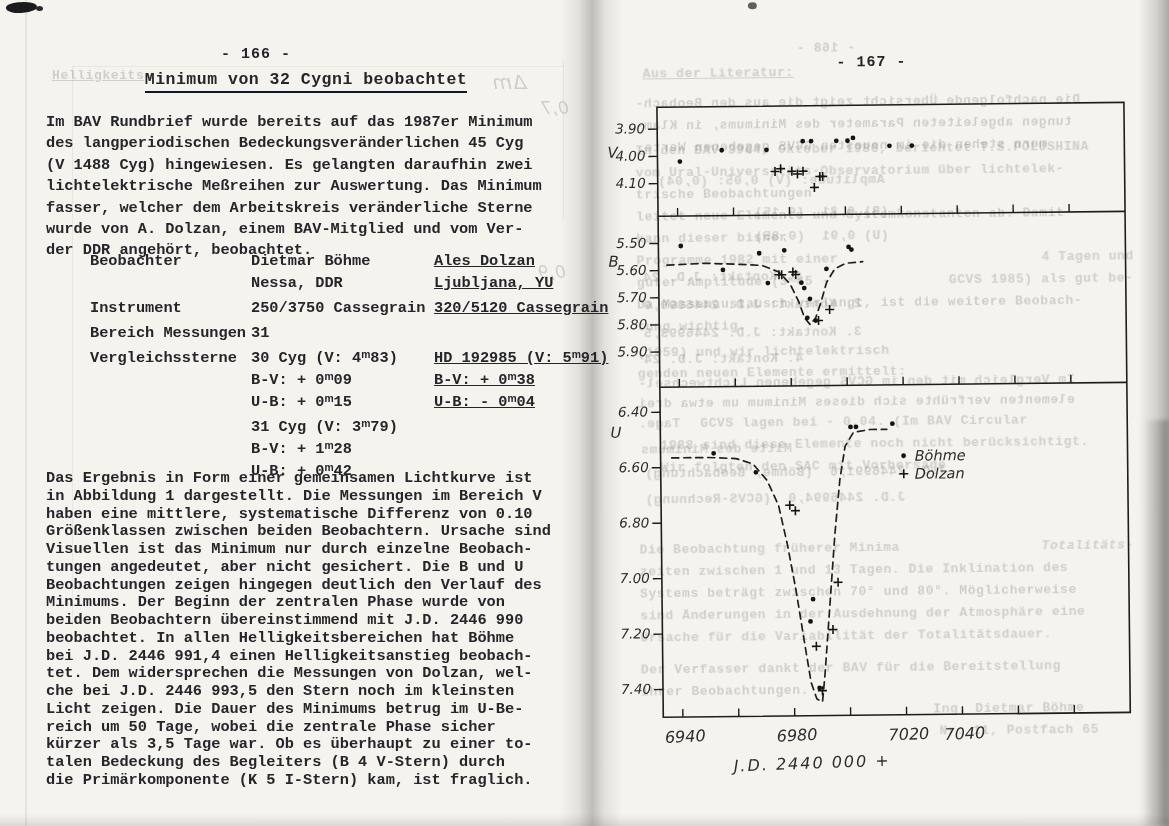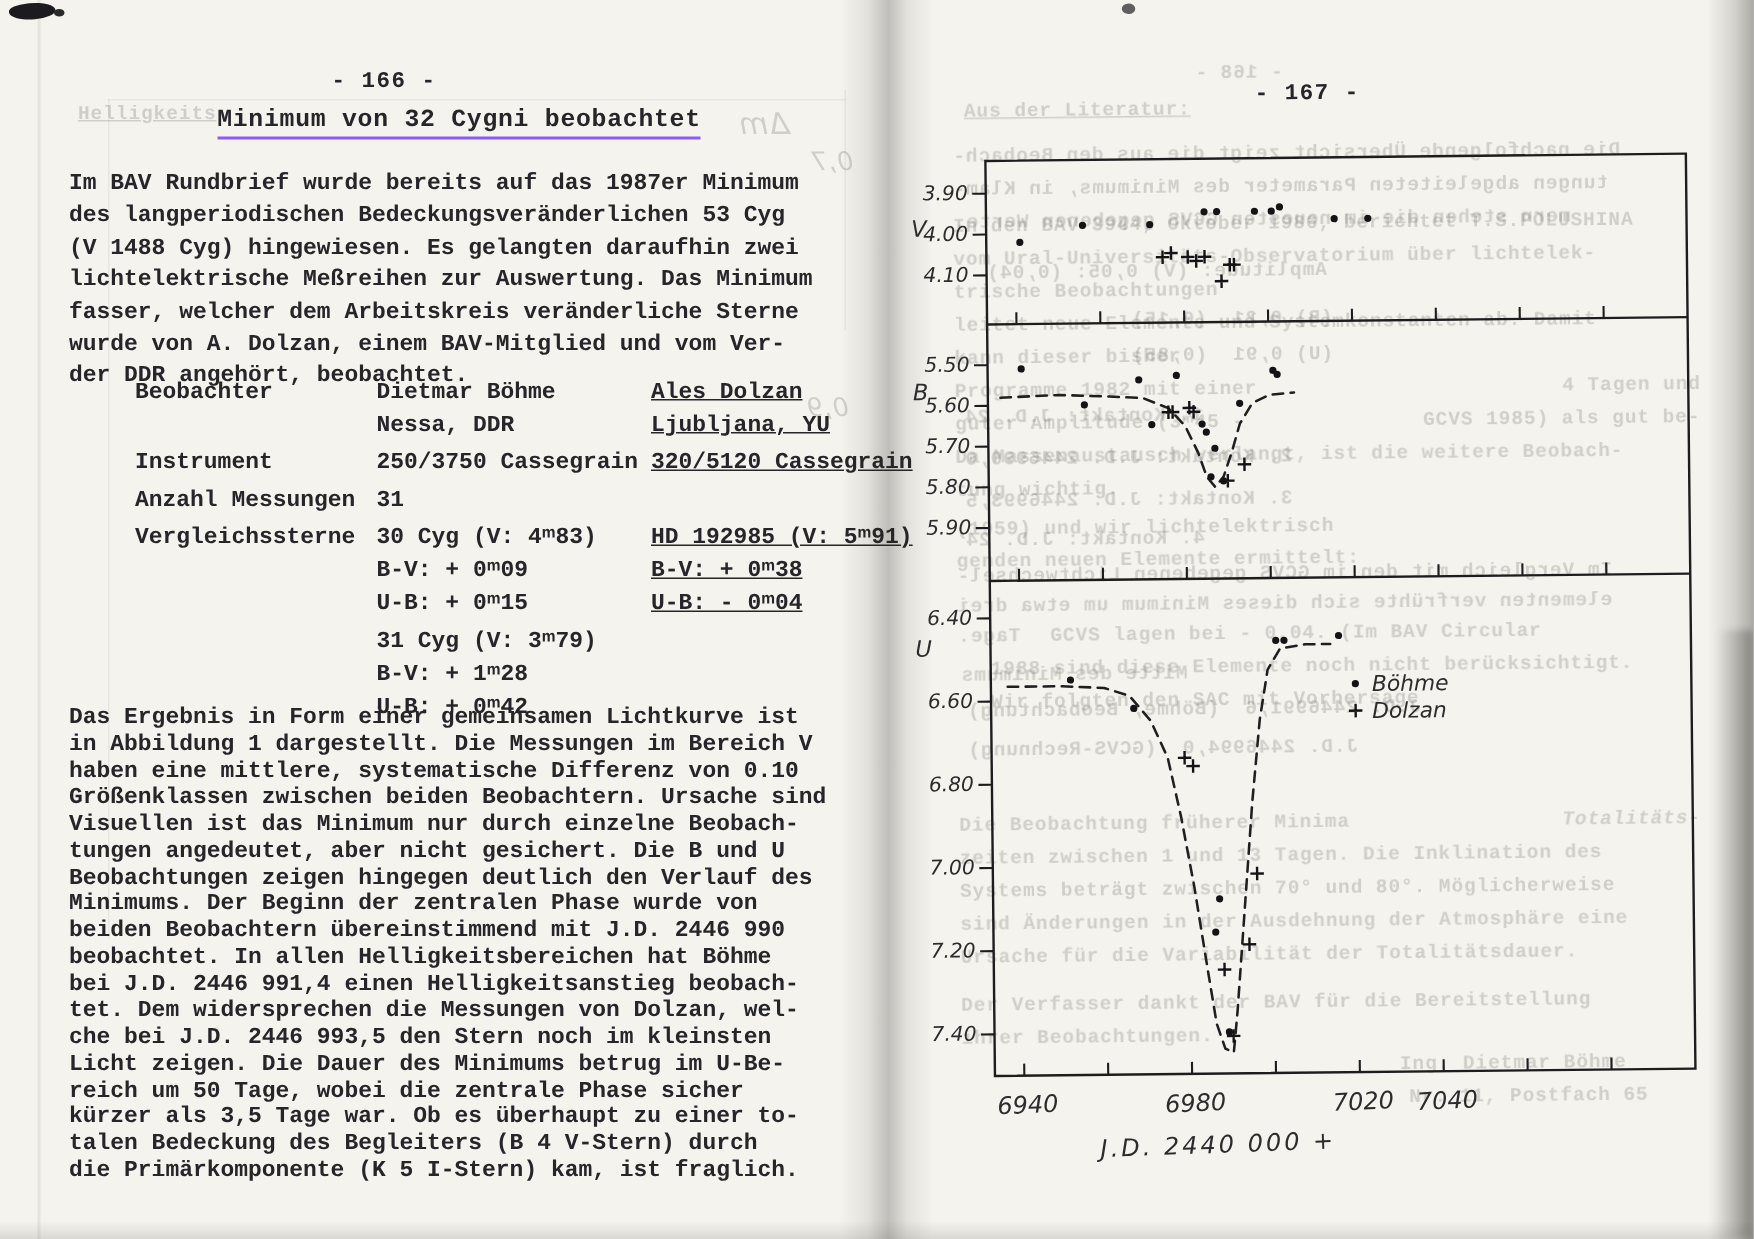--- a/index.html
+++ b/index.html
@@ -3,21 +3,21 @@
 <meta charset="utf-8">
 <style>
   html,body{margin:0;padding:0;background:#8f8e8a;}
   .scan{position:relative;width:1169px;height:826px;background:#f4f3ee;overflow:hidden;
         font-family:"Liberation Mono","DejaVu Sans Mono",monospace;color:#26262a;}
   
   .tl{white-space:pre;}
   .pageno{position:absolute;font-weight:700;font-size:15px;letter-spacing:1px;text-align:center;}
   .title{position:absolute;left:46px;top:70px;width:520px;text-align:center;
          font-weight:700;font-size:16.5px;letter-spacing:.5px;}
-  .title-text{border-bottom:2px solid #8b5cf6;padding-bottom:2px;}
+  .title-text{border-bottom:2px solid #0f172a;padding-bottom:2px;}
   .para{position:absolute;left:46px;width:525px;font-weight:700;font-size:15.3px;}
   .para1{top:112px;line-height:21.4px;}
   .para2{top:470px;line-height:17.75px;}
   
   .obstable{position:absolute;left:46px;top:250px;width:524px;font-weight:700;
             font-size:15.3px;line-height:22px;}
   .trow{position:relative;margin-top:3px;display:flex;}
   .trow:first-child{margin-top:0;}
   .tcell{white-space:pre;}
   .tlabel{width:161px;flex:none;margin-left:44px;}
@@ -72,40 +72,40 @@
         <span class="ghost m hand" style="left: 492px; top: 70px; font-size: 20px;">Δm</span>
         <span class="ghost m hand" style="left: 540px; top: 98px; font-size: 17px;">0,7</span>
         <span class="ghost m hand" style="left: 537px; top: 262px; font-size: 17px;">0,9</span>
       </div>
 
     <div class="pageno" style="left:46px;top:46px;width:420px;">- 166 -</div>
     <div class="title"><span class="title-text">Minimum von 32 Cygni beobachtet</span></div>
 
     <div class="para para1" id="para1">
         <div class="tl">Im BAV Rundbrief wurde bereits auf das 1987er Minimum</div>
-        <div class="tl">des langperiodischen Bedeckungsveränderlichen 53 Cyg</div>
+        <div class="tl">des langperiodischen Bedeckungsveränderlichen 45 Cyg</div>
         <div class="tl">(V 1488 Cyg) hingewiesen. Es gelangten daraufhin zwei</div>
         <div class="tl">lichtelektrische Meßreihen zur Auswertung. Das Minimum</div>
         <div class="tl">fasser, welcher dem Arbeitskreis veränderliche Sterne</div>
         <div class="tl">wurde von A. Dolzan, einem BAV-Mitglied und vom Ver-</div>
         <div class="tl">der DDR angehört, beobachtet.</div>
       </div>
     <div class="obstable" id="obsTable">
         <div class="trow">
           <div class="tcell tlabel">Beobachter</div>
           <div class="tcell tcol1"><div>Dietmar Böhme</div><div>Nessa, DDR</div></div>
           <div class="tcell tcol2"><div>Ales Dolzan</div><div>Ljubljana, YU</div></div>
         </div>
         <div class="trow">
           <div class="tcell tlabel">Instrument</div>
           <div class="tcell tcol1"><div>250/3750 Cassegrain</div></div>
           <div class="tcell tcol2"><div>320/5120 Cassegrain</div></div>
         </div>
         <div class="trow">
-          <div class="tcell tlabel">Anzahl Messungen</div>
+          <div class="tcell tlabel">Bereich Messungen</div>
           <div class="tcell tcol1"><div>31</div></div>
         </div>
         <div class="trow">
           <div class="tcell tlabel">Vergleichssterne</div>
           <div class="tcell tcol1"><div>30 Cyg (V: 4ᵐ83)</div><div>B-V: + 0ᵐ09</div><div>U-B: + 0ᵐ15</div></div>
           <div class="tcell tcol2"><div>HD 192985 (V: 5ᵐ91)</div><div>B-V: + 0ᵐ38</div><div>U-B: - 0ᵐ04</div></div>
         </div>
         <div class="trow">
           <div class="tcell tlabel"></div>
           <div class="tcell tcol1"><div>31 Cyg (V: 3ᵐ79)</div><div>B-V: + 1ᵐ28</div><div>U-B: + 0ᵐ42</div></div>

